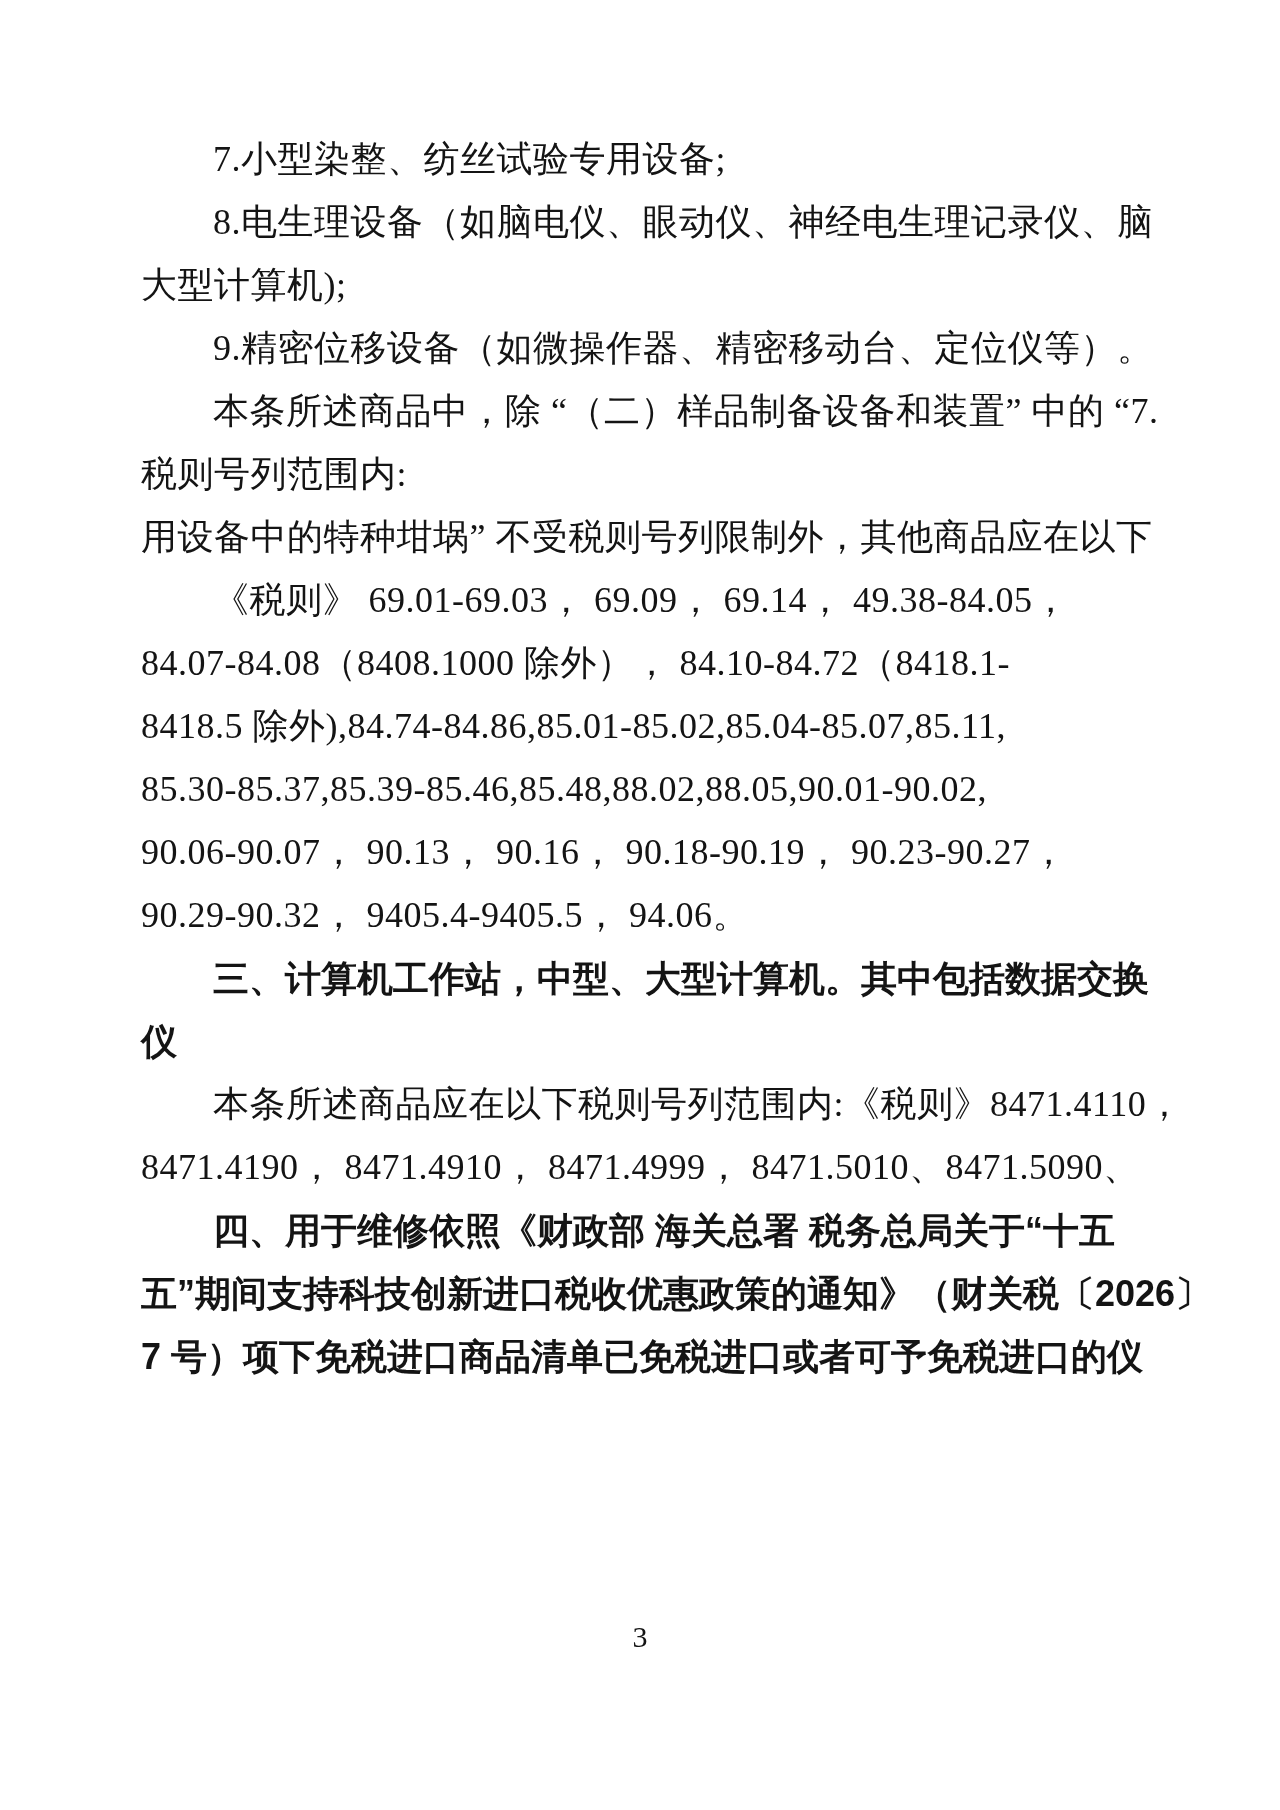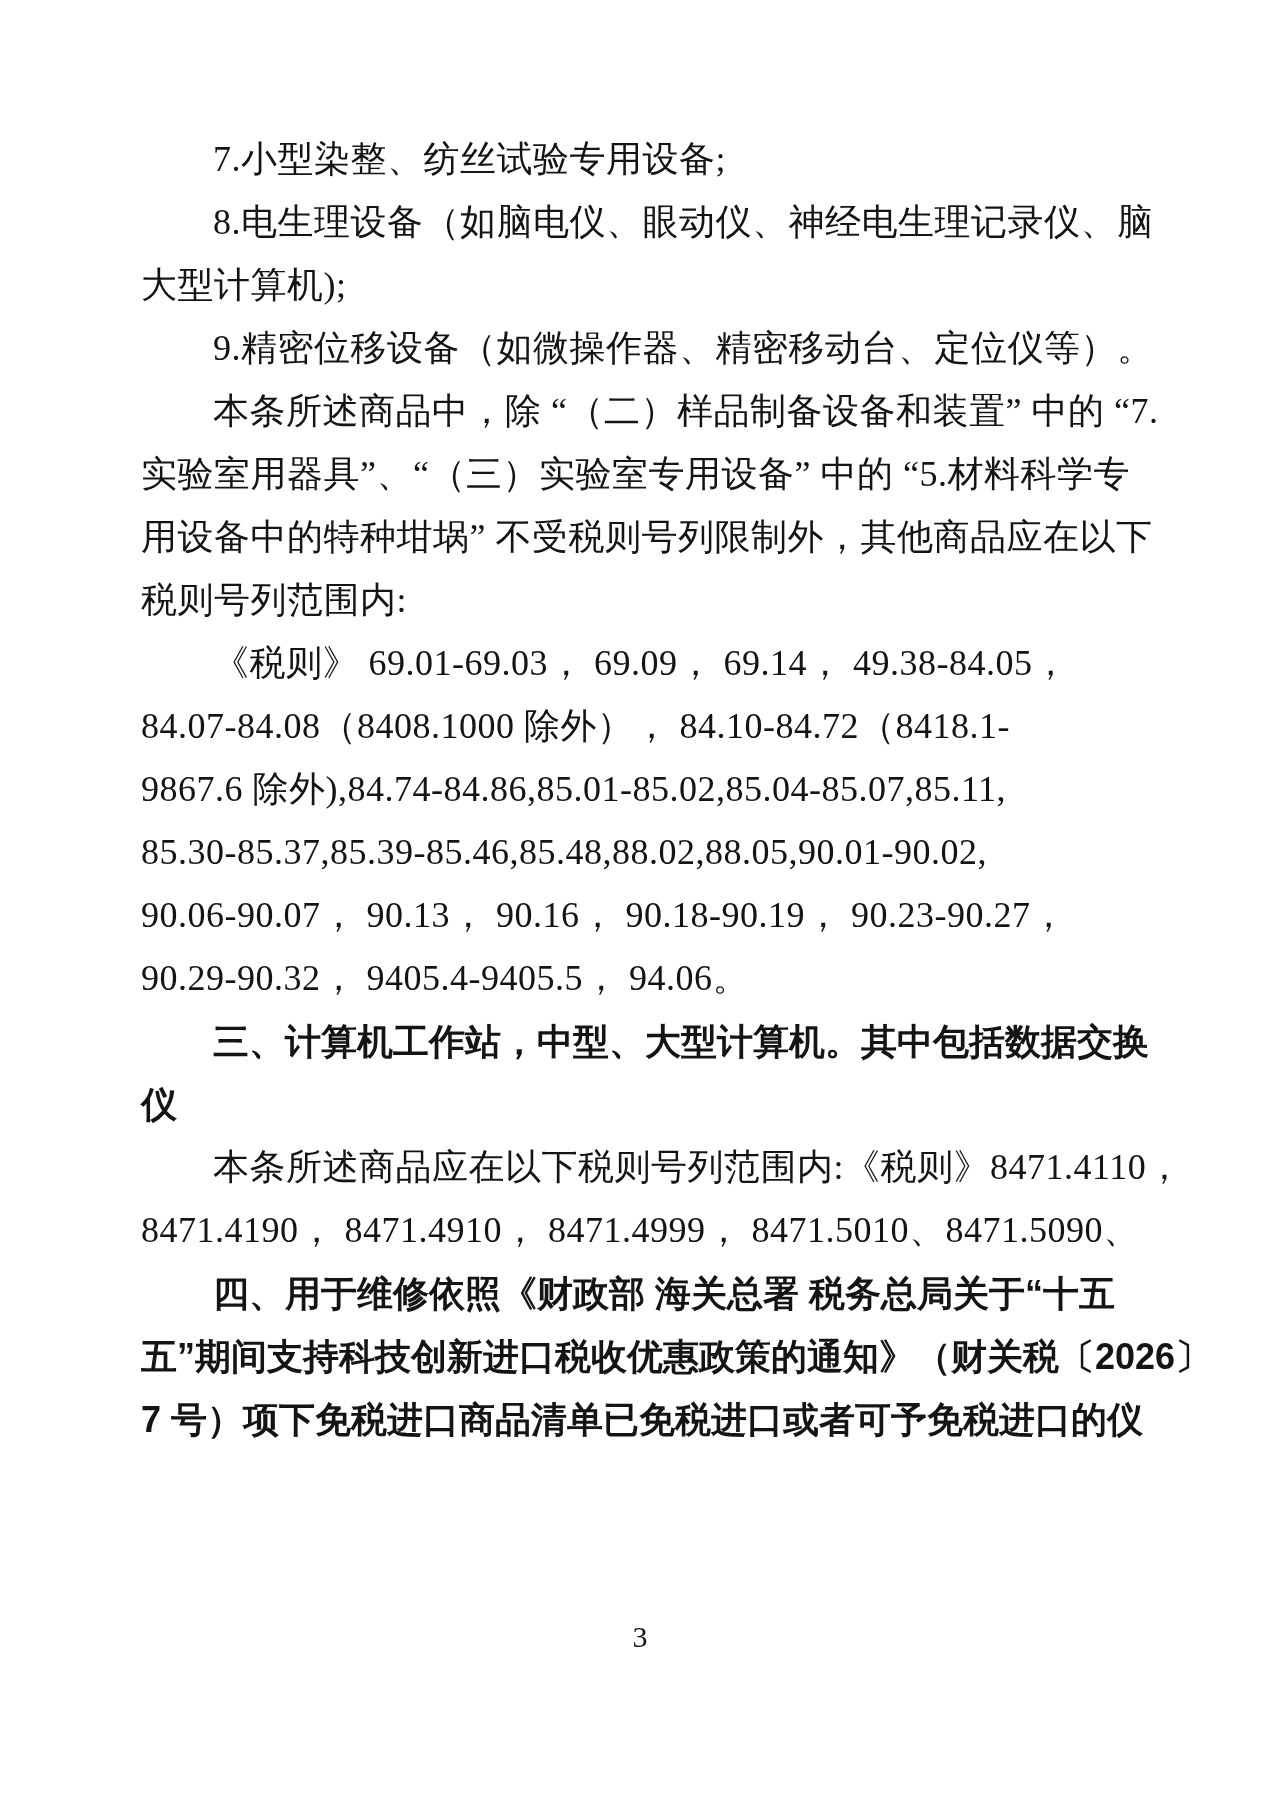--- a/index.html
+++ b/index.html
@@ -54,26 +54,25 @@
 </head>
 <body>
 
 <div class="page">
   <div class="content">
     <p class="line indent">7.小型染整、纺丝试验专用设备;</p>
     <p class="line indent">8.电生理设备（如脑电仪、眼动仪、神经电生理记录仪、脑</p>
     <p class="line">大型计算机);</p>
     <p class="line indent">9.精密位移设备（如微操作器、精密移动台、定位仪等）。</p>
     <p class="line indent">本条所述商品中，除 “（二）样品制备设备和装置” 中的 “7.</p>
-    <p class="line">实验室用器具”、“（三）实验室专用设备” 中的 “5.材料科学专</p>
+    <p class="line">税则号列范围内:</p>
     <p class="line">用设备中的特种坩埚” 不受税则号列限制外，其他商品应在以下</p>
-    <p class="line">税则号列范围内:</p>
     <p class="line indent">《税则》 69.01-69.03， 69.09， 69.14， 49.38-84.05，</p>
     <p class="line">84.07-84.08（8408.1000 除外）， 84.10-84.72（8418.1-</p>
-    <p class="line">9867.6 除外),84.74-84.86,85.01-85.02,85.04-85.07,85.11,</p>
+    <p class="line">8418.5 除外),84.74-84.86,85.01-85.02,85.04-85.07,85.11,</p>
     <p class="line">85.30-85.37,85.39-85.46,85.48,88.02,88.05,90.01-90.02,</p>
     <p class="line">90.06-90.07， 90.13， 90.16， 90.18-90.19， 90.23-90.27，</p>
     <p class="line">90.29-90.32， 9405.4-9405.5， 94.06。</p>
     <p class="line indent bold">三、计算机工作站，中型、大型计算机。其中包括数据交换</p>
     <p class="line bold">仪</p>
     <p class="line indent">本条所述商品应在以下税则号列范围内:《税则》8471.4110，</p>
     <p class="line">8471.4190， 8471.4910， 8471.4999， 8471.5010、8471.5090、</p>
     <p class="line indent bold">四、用于维修依照《财政部 海关总署 税务总局关于“十五</p>
     <p class="line bold">五”期间支持科技创新进口税收优惠政策的通知》（财关税〔2026〕</p>
     <p class="line bold">7 号）项下免税进口商品清单已免税进口或者可予免税进口的仪</p>

